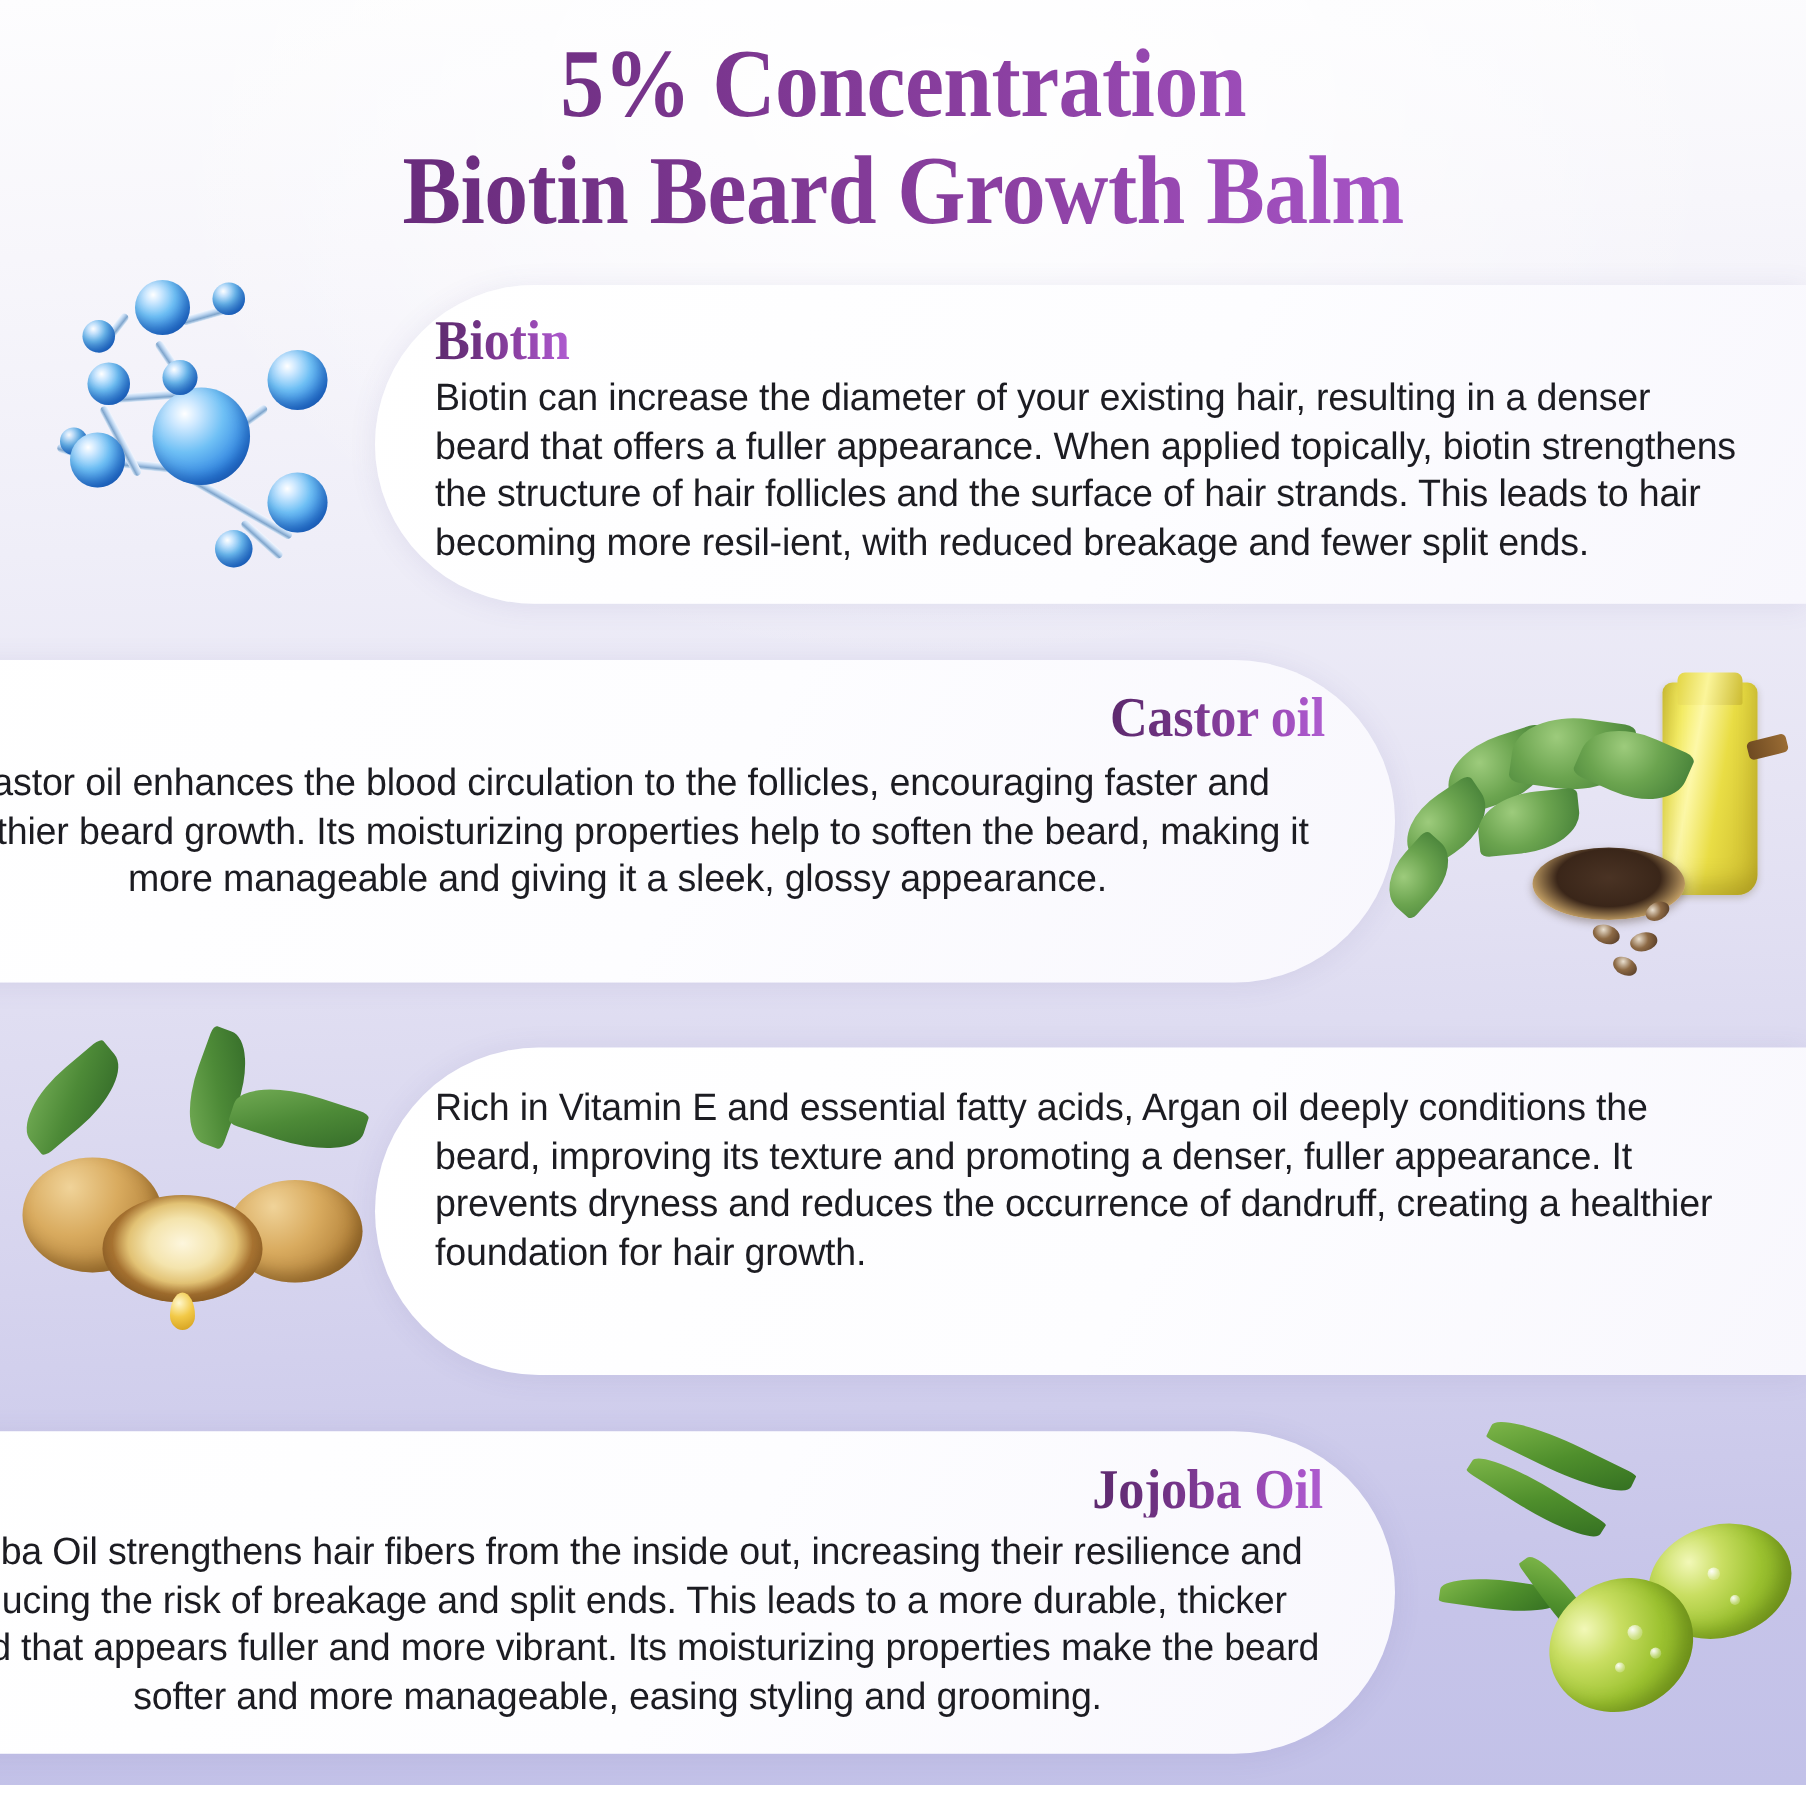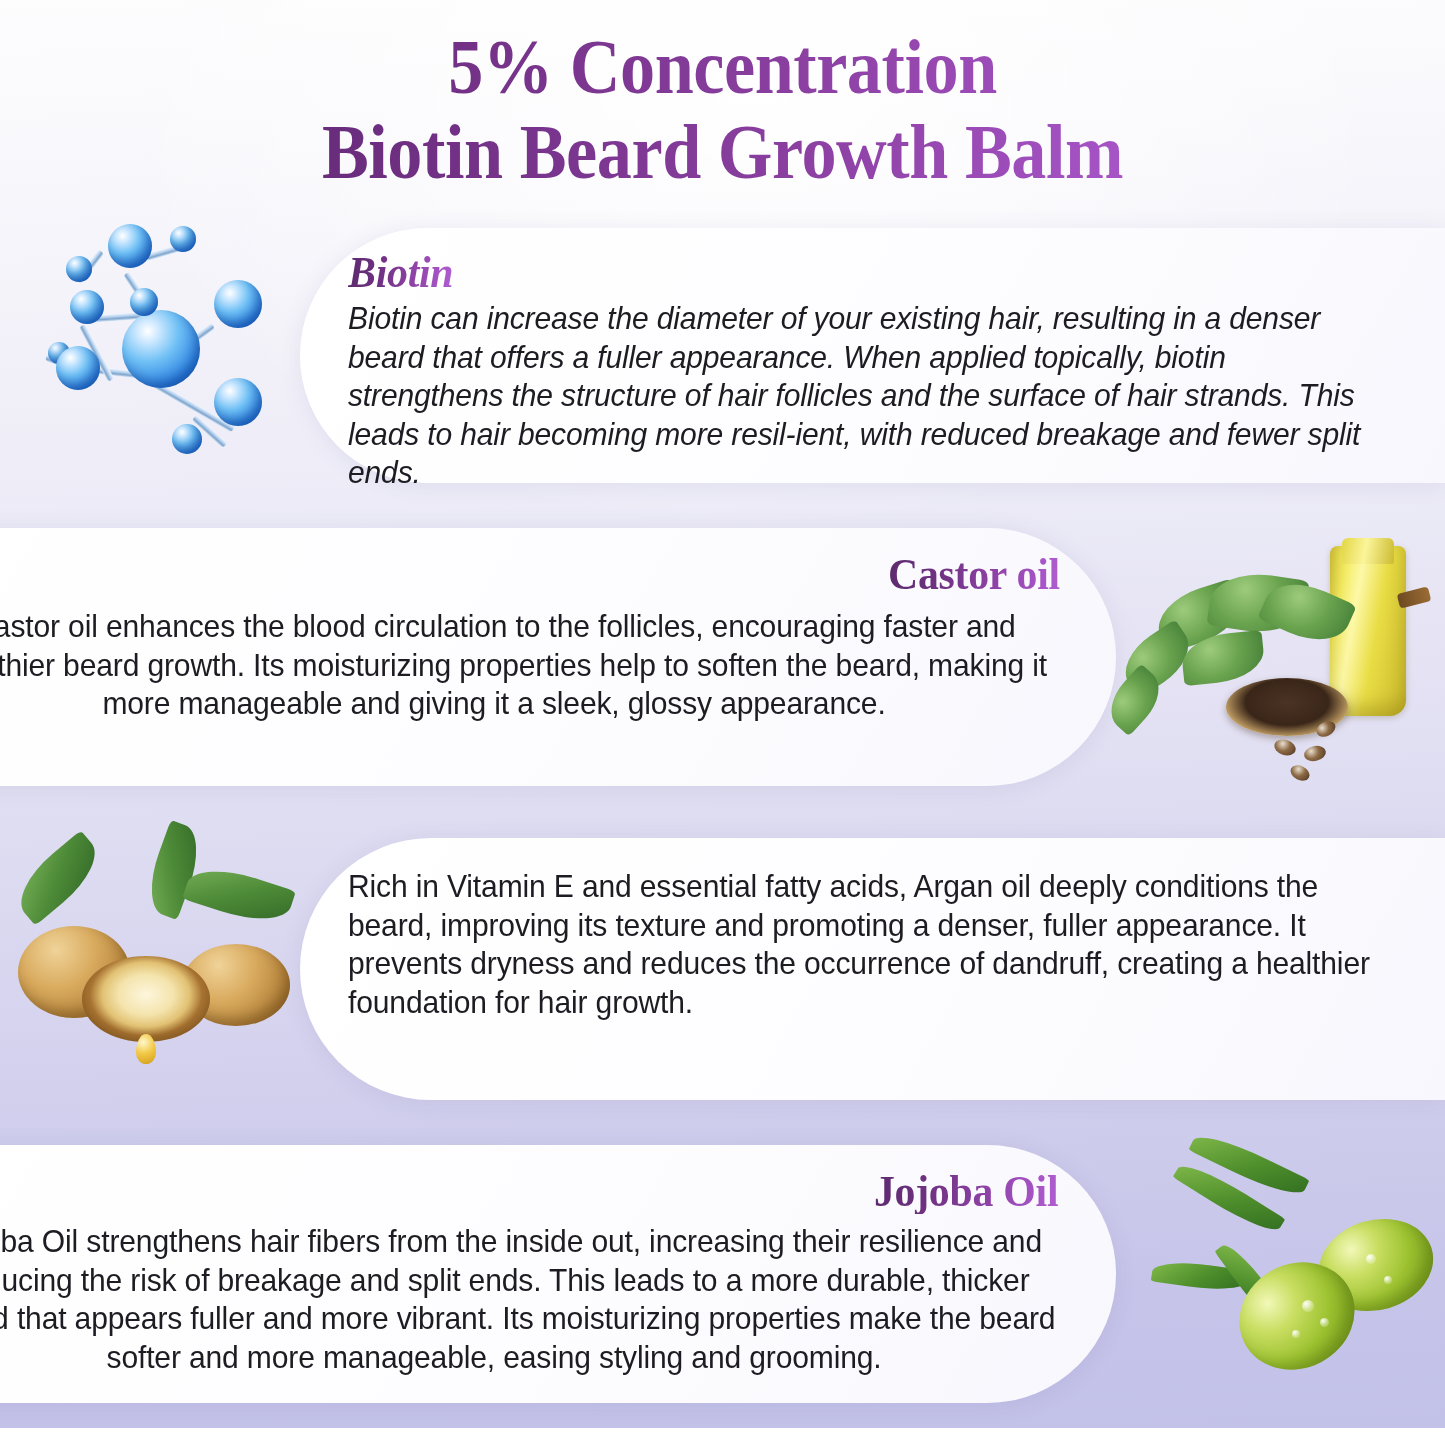--- a/index.html
+++ b/index.html
@@ -82,21 +82,21 @@
     transform-origin: left top;
   }
   .card.right-head .body { transform-origin: center top; }
 
   
   #card-biotin {
     left: 300px;  top: 228px;
     width: 1145px; height: 255px;
     border-radius: 128px 0 0 128px;
   }
-  #card-biotin .inner { padding: 22px 40px 0 48px; font-style: italic; }
+  #card-biotin .inner { padding: 22px 40px 0 48px; }
   #card-biotin .body { margin-top: 4px; }
 
   
   #card-castor {
     left: -120px; top: 528px;
     width: 1236px; height: 258px;
     border-radius: 0 129px 129px 0;
     text-align: center;
   }
   #card-castor .inner { padding: 24px 48px 0 40px; }

